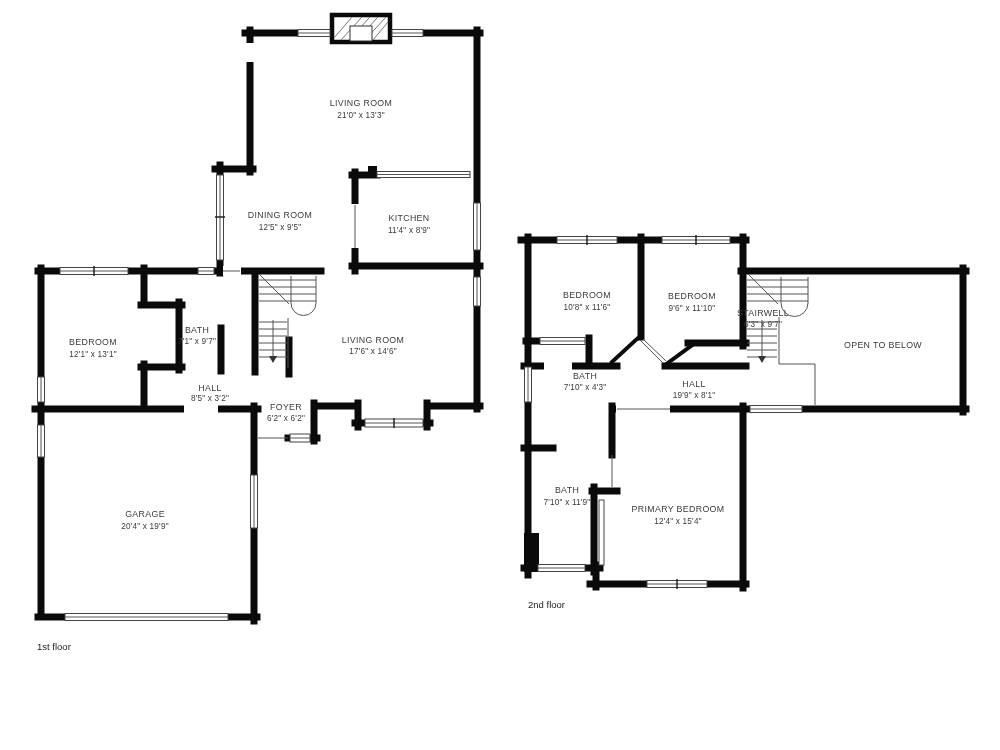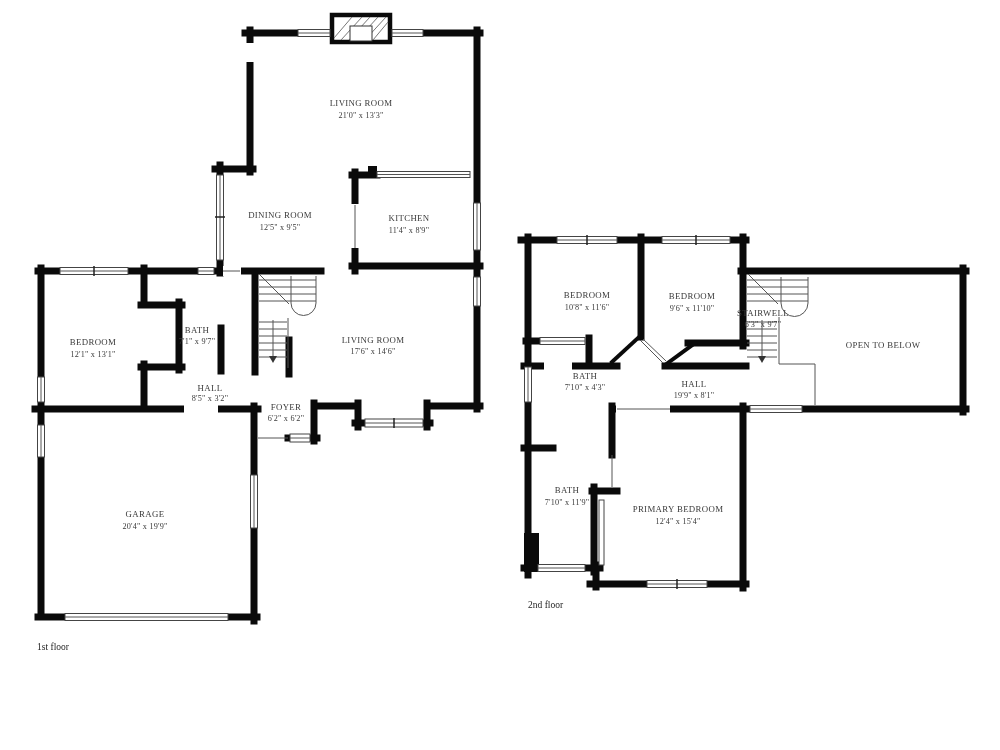--- a/index.html
+++ b/index.html
@@ -1,17 +1,17 @@
 <!DOCTYPE html>
 <html><head>
 <meta charset="utf-8">
 <style>
   html,body{margin:0;padding:0;background:#ffffff;}
   .page{position:relative;width:1000px;height:750px;background:#ffffff;overflow:hidden;
-        font-family:Liberation Serif, serif;}
+        font-family:Liberation Sans, sans-serif;}
   svg{display:block;}
   .wall{stroke:#0a0a0a;stroke-width:7;fill:none;stroke-linecap:square;}
   .wall-thin{stroke:#0a0a0a;stroke-width:4;fill:none;stroke-linecap:square;}
   .thin{stroke:#555;stroke-width:1;fill:none;}
   .thin2{stroke:#777;stroke-width:1;fill:none;}
   .win{fill:#ffffff;stroke:#444;stroke-width:1;}
   .gap{fill:#ffffff;stroke:none;}
   .room-name{font-size:8.8px;letter-spacing:.35px;fill:#3a3a3a;text-anchor:middle;}
   .room-dims{font-size:8.2px;letter-spacing:.2px;fill:#3a3a3a;text-anchor:middle;}
   .floor-label{font-size:9.5px;fill:#1c1c1c;text-anchor:start;}

